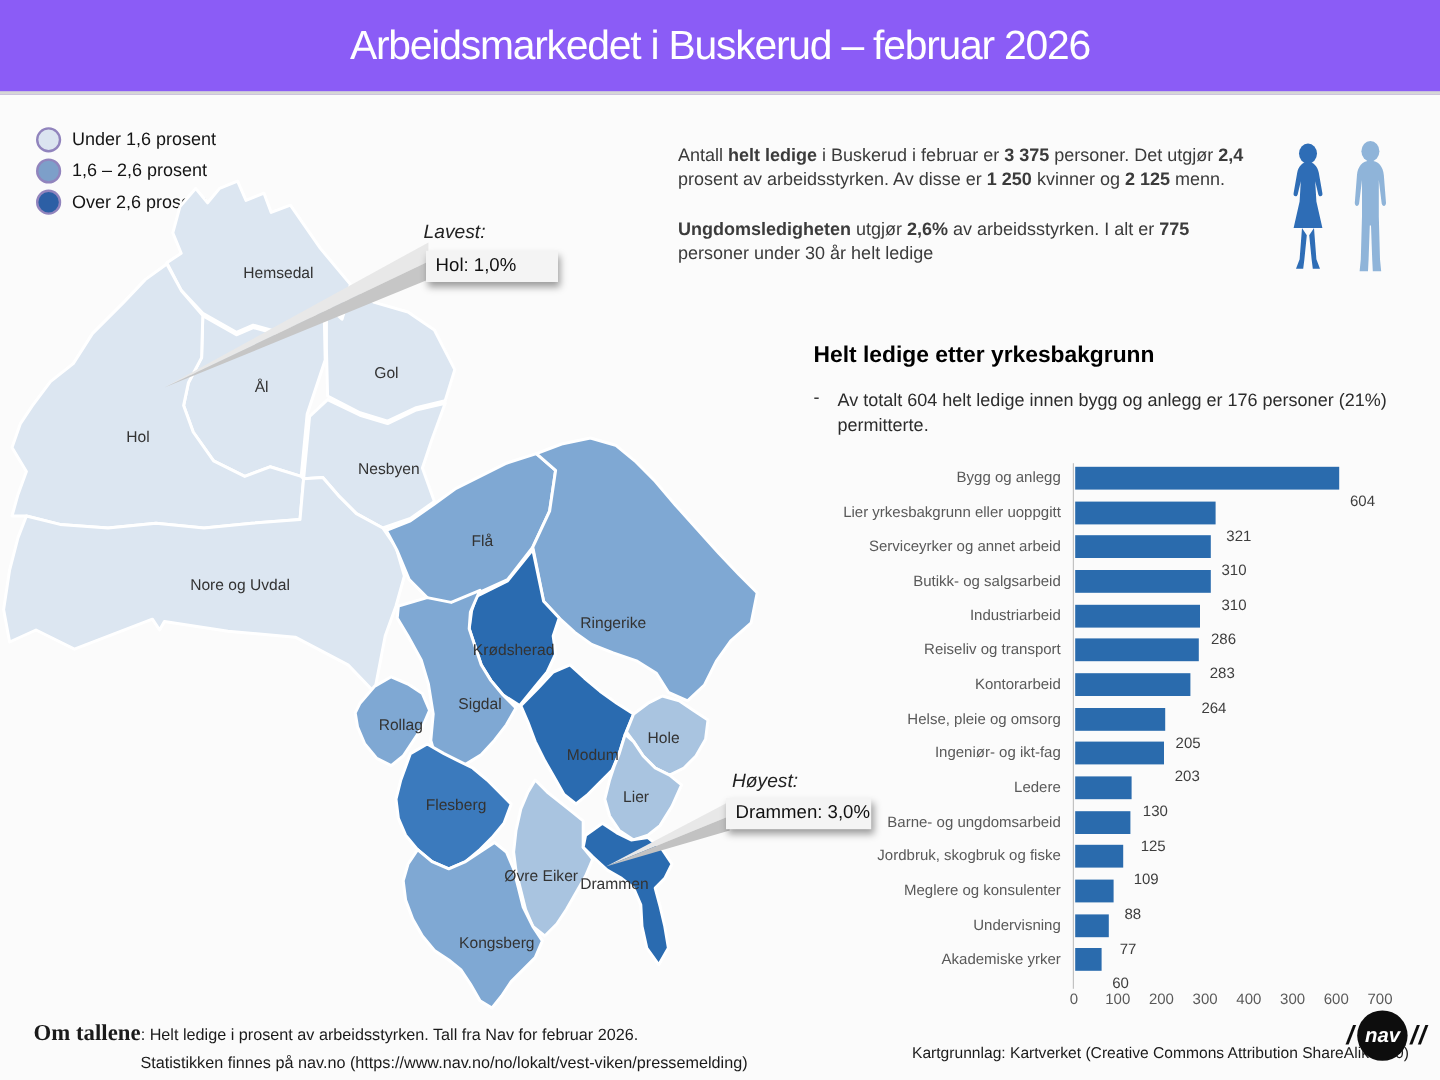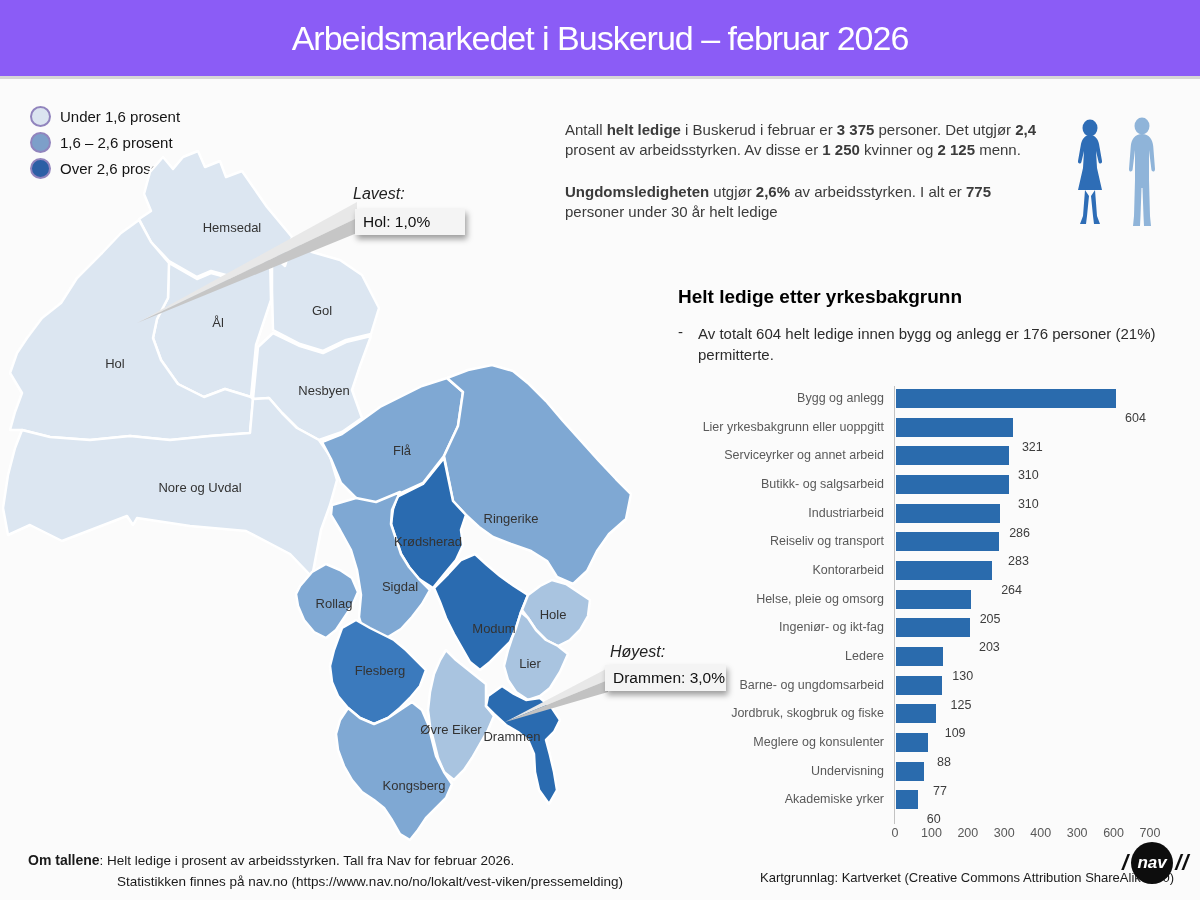--- a/index.html
+++ b/index.html
@@ -38,21 +38,21 @@
   .note .rl{line-height:21px;white-space:normal;}
   .chart{position:absolute;left:658px;top:386px;width:542px;height:478px;}
   .spine{position:absolute;left:236px;top:0px;width:1px;height:438px;background:#c2c2c2;}
   .crow{position:absolute;left:0;width:100%;height:19px;}
   .clabel{position:absolute;left:0;top:0;width:226px;text-align:right;font-size:12.5px;color:#595959;line-height:19px;white-space:nowrap;}
   .cbar{position:absolute;left:238px;top:0;height:19px;}
   .cval{position:absolute;top:0;font-size:12.5px;color:#3d3d3d;line-height:19px;margin-top:20px;}
   .ctick{position:absolute;top:440px;font-size:12.5px;color:#595959;transform:translateX(-50%);}
   
   .om{position:absolute;left:28px;top:851px;color:#1a1a1a;}
-  .om .lead{font-weight:bold;font-size:14px;}
+  .om .lead{font-weight:bold;font-size:19px;font-family:Liberation Serif, serif;}
   .om .t1{font-size:13.5px;}
   .om .t2{font-size:13.5px;padding-left:89px;margin-top:5px;}
   .kart{position:absolute;left:760px;top:870px;font-size:13px;color:#1a1a1a;white-space:nowrap;}
   .navlogo{position:absolute;left:1122px;top:842px;display:flex;align-items:center;}
   .navslash{font-size:22px;font-weight:bold;font-style:italic;color:#0d0d0d;letter-spacing:1px;}
   .navcircle{width:42px;height:42px;border-radius:50%;background:#0d0d0d;color:#ffffff;font-size:17px;font-weight:bold;font-style:italic;display:flex;align-items:center;justify-content:center;margin:0 2px;}
 </style>
 </head>
 <body>
 

